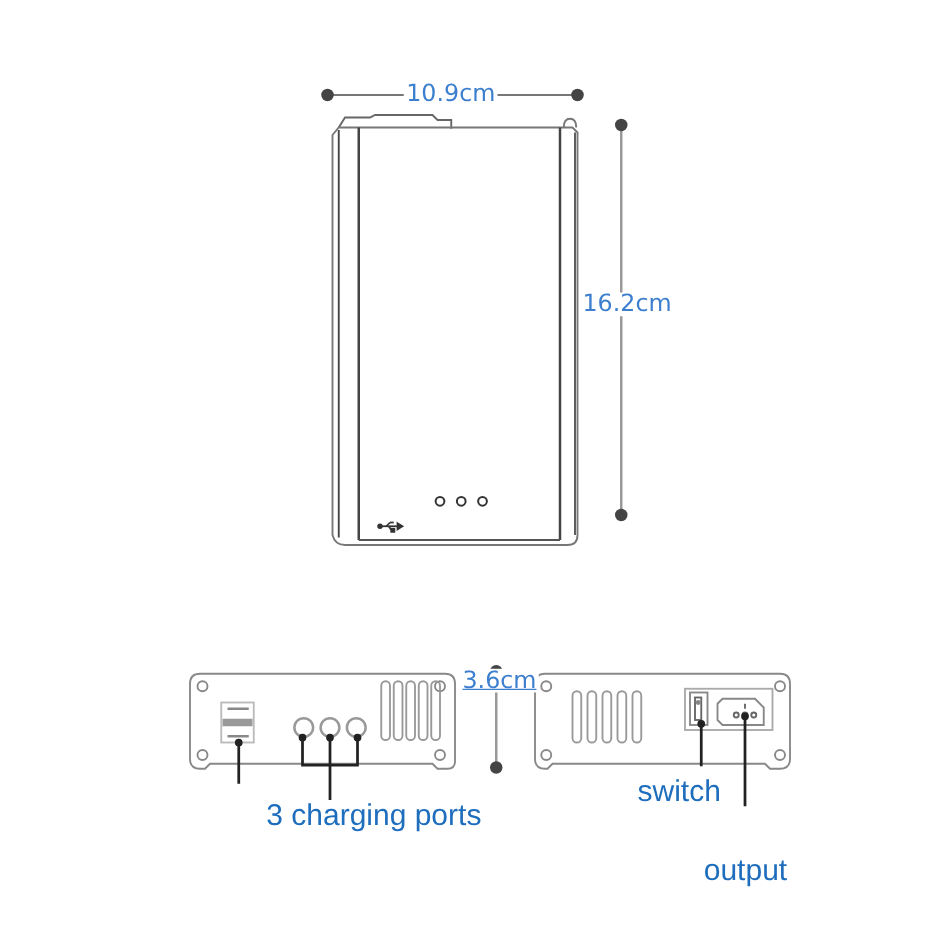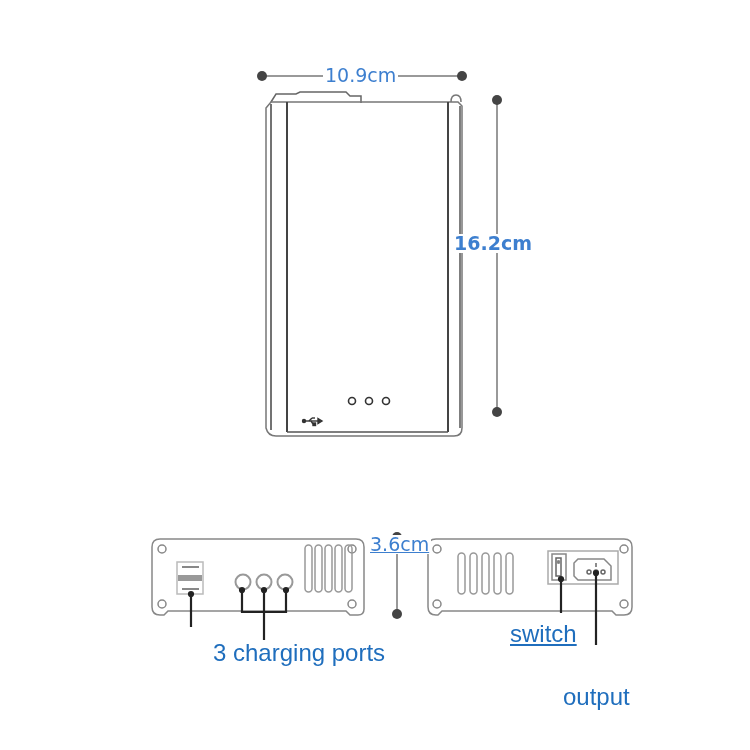--- a/index.html
+++ b/index.html
@@ -127,20 +127,20 @@
 
     <g stroke="#222" stroke-width="2.2" fill="none">
       <line x1="561" y1="579" x2="561" y2="613"></line>
       <circle cx="561" cy="579" r="2" fill="#222"></circle>
       <line x1="596" y1="573" x2="596" y2="645"></line>
       <circle cx="596" cy="573" r="2" fill="#222"></circle>
     </g>
   </svg>
 
   <span class="lbl dim" style="left:323px; top:66px;">10.9cm</span>
-  <span class="lbl dim" style="left:452px; top:234px;font-weight:bold;">16.2cm</span>
+  <span class="lbl dim" style="left:464px; top:234px;">16.2cm</span>
   <span class="lbl dim" style="left:368px; top:535px;text-decoration:underline;">3.6cm</span>
 
   <span class="lbl call" style="left:213px; top:641px;">3 charging ports</span>
-  <span class="lbl call" style="left:510px; top:622px;text-decoration:underline;">switch</span>
+  <span class="lbl call" style="left:510px; top:622px;">switch</span>
   <span class="lbl call" style="left:563px; top:651px;margin-top:34px;">output</span>
 
 </div>
 
 </body></html>

